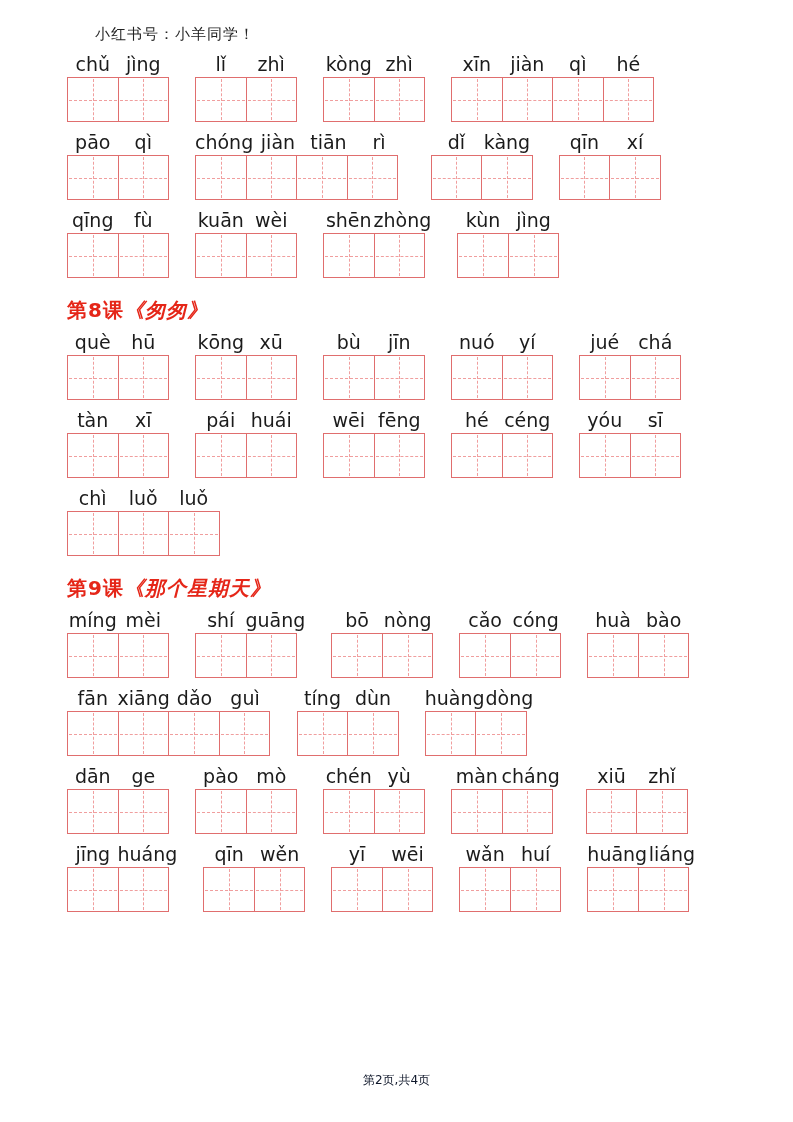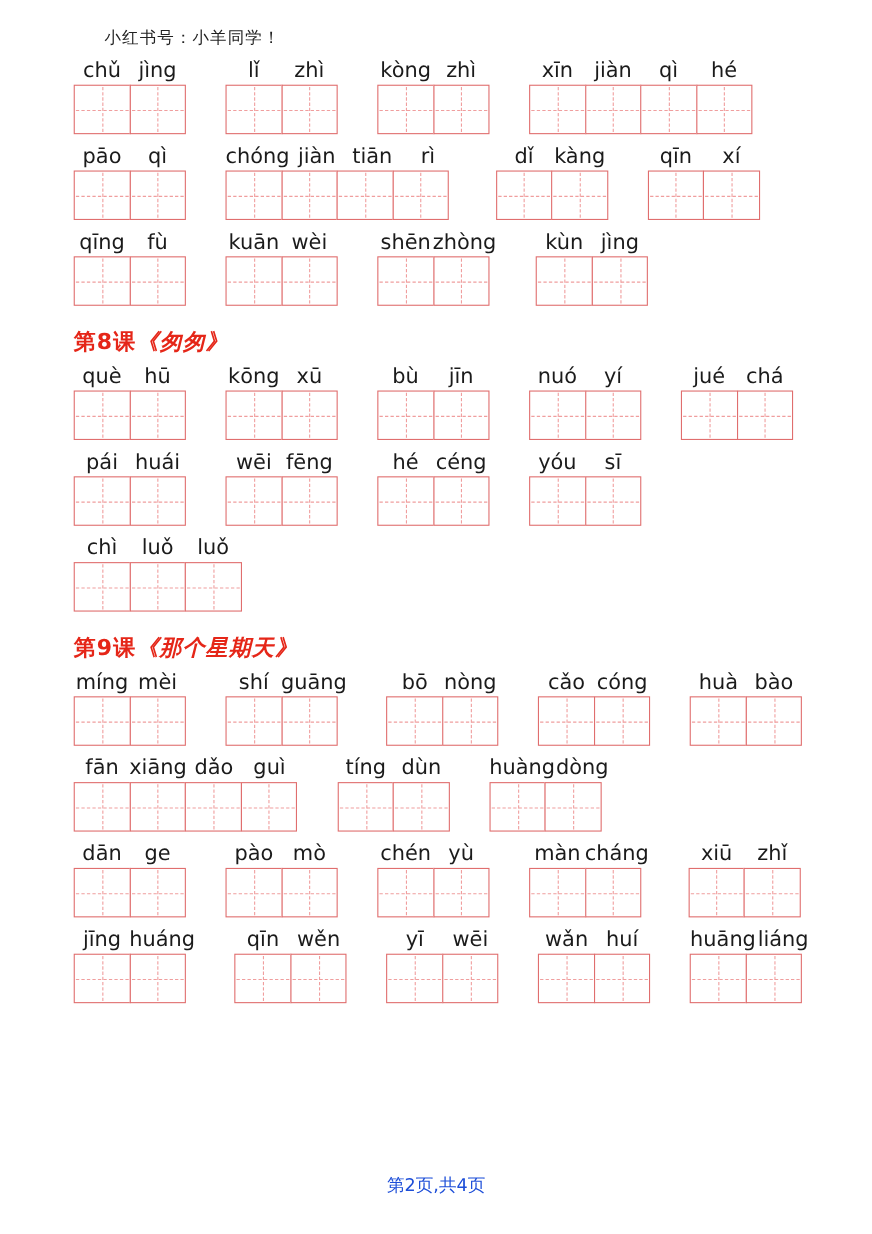--- a/index.html
+++ b/index.html
@@ -27,21 +27,21 @@
     line-height:22px;
     font-size:20px;
     font-weight:bold;
     color:#e52618;
     letter-spacing:1px;
   }
   .sec-book{font-style:italic;}
   .row{
     display:flex;
     align-items:flex-end;
-    gap:36px;
+    gap:26px;
     margin-bottom:9px;
   }
   .group{display:block;}
   .pinyin{
     display:flex;
     height:22px;
     align-items:flex-end;
     margin-bottom:2px;
     font-size:19px;
     line-height:22px;
@@ -75,22 +75,22 @@
     content:"";
     position:absolute;
     top:50%;left:1px;right:1px;
     border-top:1px dashed #f09e9e;
   }
   .footer{
     position:absolute;
     left:0;bottom:33px;
     width:793px;
     text-align:center;
-    font-size:16px;
-    color:#1d4ed8;
+    font-size:12px;
+    color:#0f172a;
   }
 </style>
 </head>
 <body>
 
 <div id="page">
   <div class="note">小红书号：小羊同学！</div>
   <div id="sheet">
       <section class="section">
         <div class="row">
@@ -278,20 +278,30 @@
             </div>
             <div class="boxes">
               <div class="cell"></div>
               <div class="cell"></div>
             </div>
           </div>
         </div>
         <div class="row">
           <div class="group">
             <div class="pinyin">
+              <span class="syl">tàn</span>
+              <span class="syl">xī</span>
+            </div>
+            <div class="boxes">
+              <div class="cell"></div>
+              <div class="cell"></div>
+            </div>
+          </div>
+          <div class="group">
+            <div class="pinyin">
               <span class="syl">pái</span>
               <span class="syl">huái</span>
             </div>
             <div class="boxes">
               <div class="cell"></div>
               <div class="cell"></div>
             </div>
           </div>
           <div class="group">
             <div class="pinyin">

